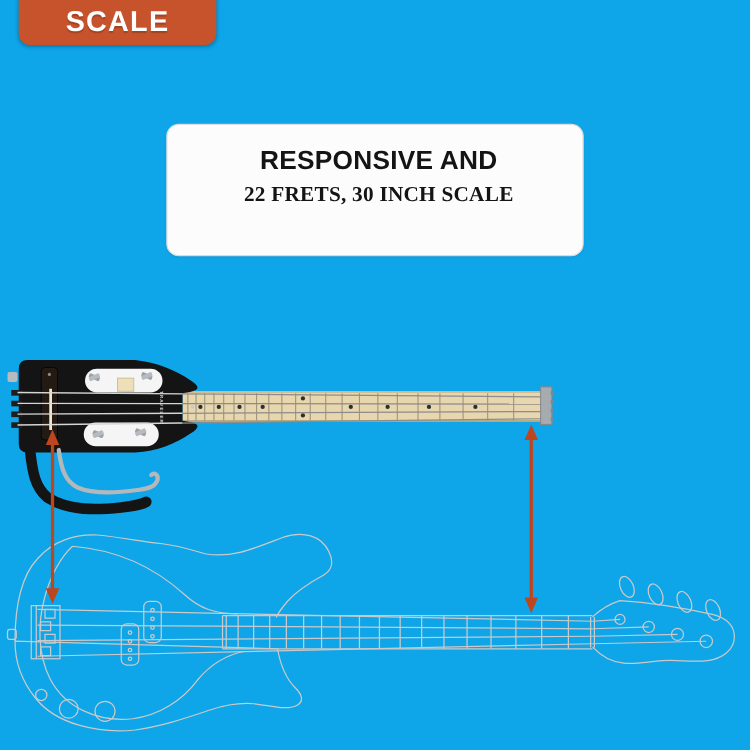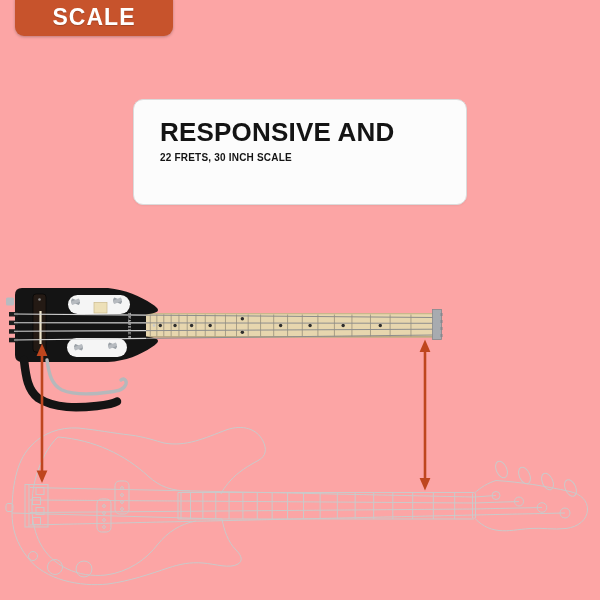--- a/index.html
+++ b/index.html
@@ -1,27 +1,27 @@
 <!DOCTYPE html>
 <html><head>
 <meta charset="utf-8">
 <style>
   html,body{margin:0;padding:0;background:#ffffff;}
-  .page{position:relative;width:600px;height:600px;background:#fca5a5;overflow:hidden;
-        font-family:"Liberation Sans",sans-serif;}
+  .page{position:relative;width:600px;height:600px;background:#0ea5e9;overflow:hidden;
+        font-family:"Liberation Sans",sans-serif;text-align:center;}
   .badge{position:absolute;left:15px;top:-8px;width:158px;height:44px;
          background:#C7532C;border-radius:9px;display:flex;align-items:center;justify-content:center;
          box-shadow:0 1px 3px rgba(0,0,0,.25);}
   .badge span{color:#ffffff;font-weight:bold;font-size:23px;letter-spacing:1px;padding-top:6px;
               text-shadow:0 1px 1px rgba(0,0,0,.2);}
   .callout{position:absolute;left:133px;top:99px;width:334px;height:106px;background:#FCFCFC;
            border:1px solid #DBDBDB;border-radius:10px;box-sizing:border-box;
            padding:17px 20px 0 26px;box-shadow:0 1px 2px rgba(0,0,0,.05);}
-  .callout-title{font-size:26px;font-weight:bold;color:#141414;line-height:1.18;letter-spacing:.2px;}
-  .callout-sub{font-size:10px;font-weight:bold;color:#141414;margin-top:4px;letter-spacing:.2px;}
+  .callout-title{font-size:21px;font-weight:bold;color:#141414;line-height:1.18;letter-spacing:.2px;}
+  .callout-sub{font-size:17px;font-weight:bold;color:#141414;margin-top:4px;letter-spacing:.2px;font-family:Liberation Serif, serif;}
   svg.illustration{position:absolute;left:0;top:0;width:600px;height:600px;display:block;}
 </style>
 </head>
 <body>
 
 <div class="page">
 
   <div class="badge">
     <span>SCALE</span>
   </div>

